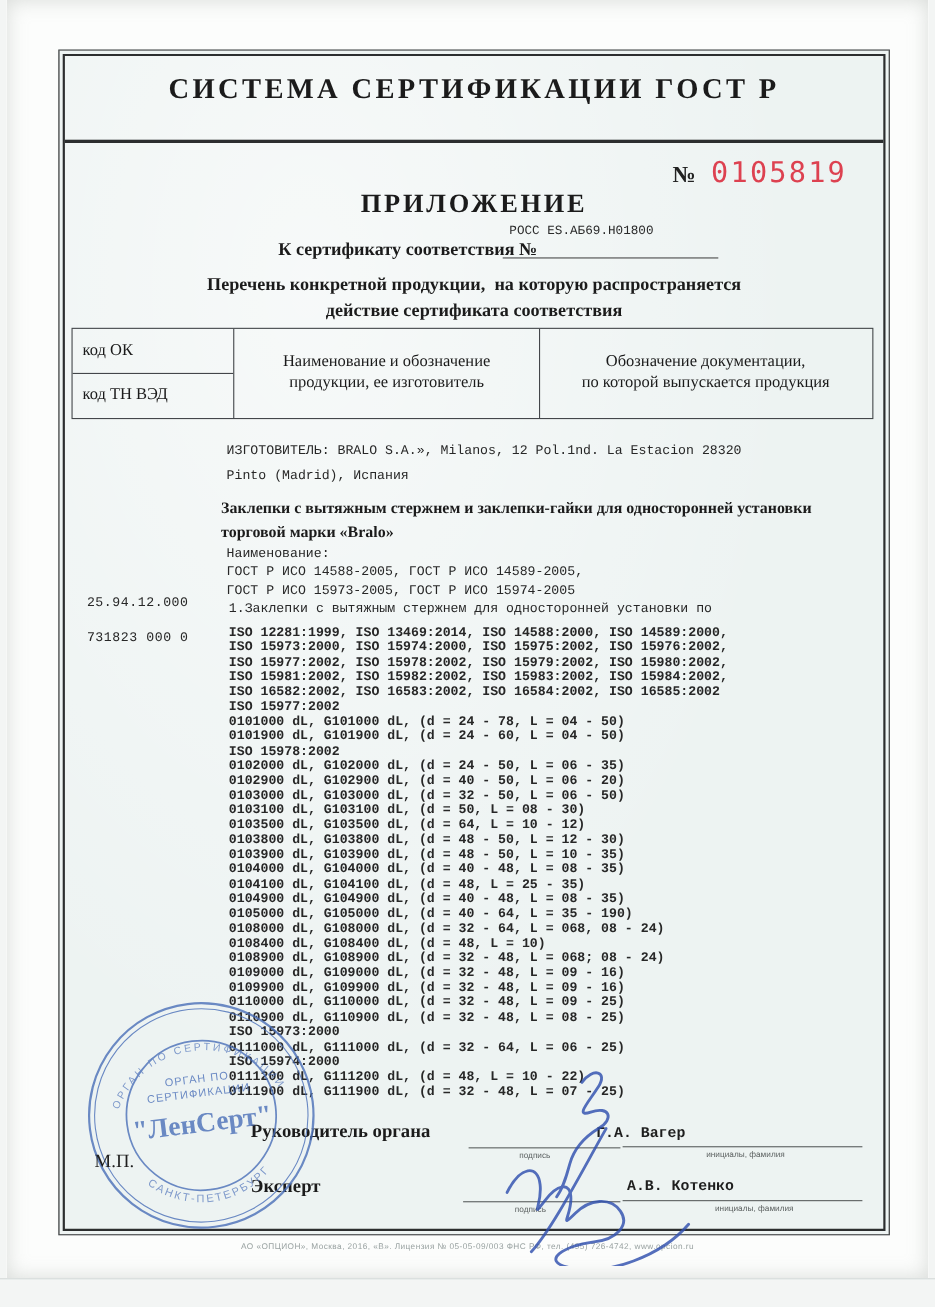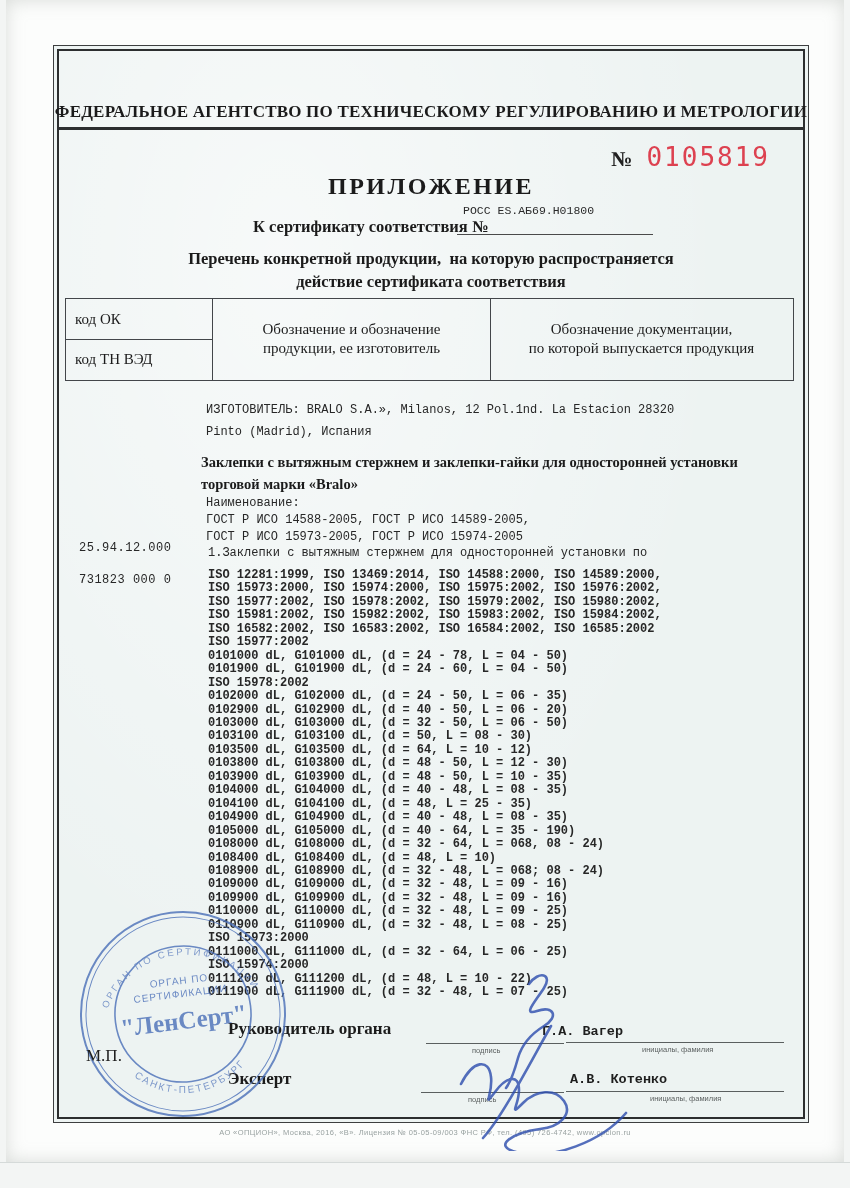--- a/index.html
+++ b/index.html
@@ -95,21 +95,21 @@
     font-family:"Liberation Sans",sans-serif;font-size:7.5px;color:#99a2a1;letter-spacing:.4px;}
 </style>
 </head>
 <body>
 
 <div class="scan-page"></div>
 <div class="scan-bottom-edge"></div>
 
 <div class="cert">
 
-  <div class="hdr2">ФЕДЕРАЛЬНОЕ АГЕНТСТВО ПО ТЕХНИЧЕСКОМУ РЕГУЛИРОВАНИЮ И МЕТРОЛОГИИ</div>
+  <div class="hdr1">СИСТЕМА СЕРТИФИКАЦИИ ГОСТ Р</div>
   <div class="hdr-rule"></div>
 
   <div class="docnum">
     <span class="no">№</span>
     <span class="val">0105819</span>
   </div>
 
   <div class="appendix">ПРИЛОЖЕНИЕ</div>
 
   <div class="certline">
@@ -121,21 +121,21 @@
   <div class="sub sub2">действие сертификата соответствия</div>
   <div class="sub sub1">Перечень конкретной продукции,  на которую распространяется</div>
 
   <div class="ptable">
     <div class="v1"></div>
     <div class="v2"></div>
     <div class="h1"></div>
     <div class="c ok">код ОК</div>
     <div class="c tnved">код ТН ВЭД</div>
     <div class="c mid">
-      <div>Обозначение и обозначение</div>
+      <div>Наименование и обозначение</div>
       <div>продукции, ее изготовитель</div>
     </div>
     <div class="c right">
       <div>Обозначение документации,</div>
       <div>по которой выпускается продукция</div>
     </div>
   </div>
 
   <div class="mono code-ok">25.94.12.000</div>
   <div class="mono code-tnved">731823 000 0</div>

